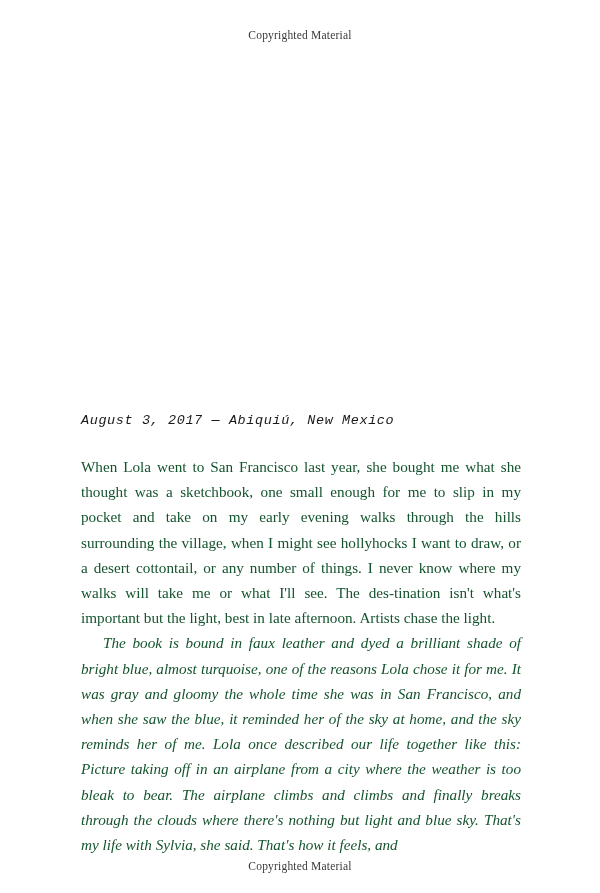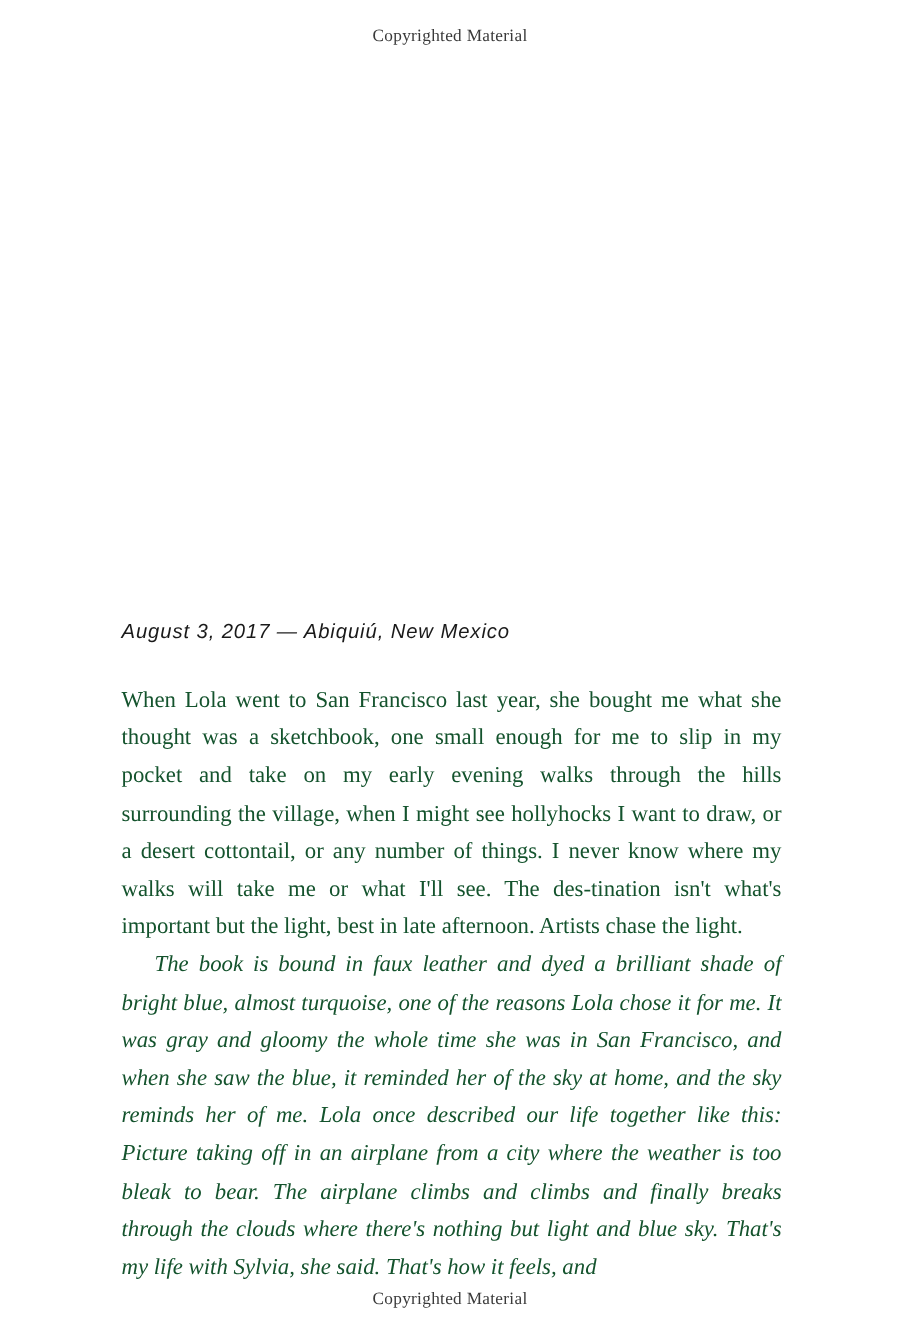--- a/index.html
+++ b/index.html
@@ -23,35 +23,36 @@
   }
   .watermark {
     position: absolute;
     left: 0;
     right: 0;
     text-align: center;
     font-family: "Liberation Serif", serif;
     font-size: 11.5px;
     letter-spacing: 0.2px;
     color: #3a3a3a;
+    margin-top: 11px;
   }
   .watermark-top {
     top: 18px;
   }
   .watermark-bottom {
     bottom: 21px;
   }
   .content {
     position: absolute;
     left: 81px;
     top: 413px;
     width: 440px;
   }
   .dateline {
-    font-family: Liberation Sans, sans-serif;
+    font-family: Liberation Mono, monospace;
     font-style: italic;
     font-size: 13.5px;
     letter-spacing: 0.6px;
     color: #1a1a1a;
     margin: 0 0 26px 0;
     white-space: nowrap;
   }
   p.body-para {
     margin: 0;
     font-family: "Liberation Serif", serif;

